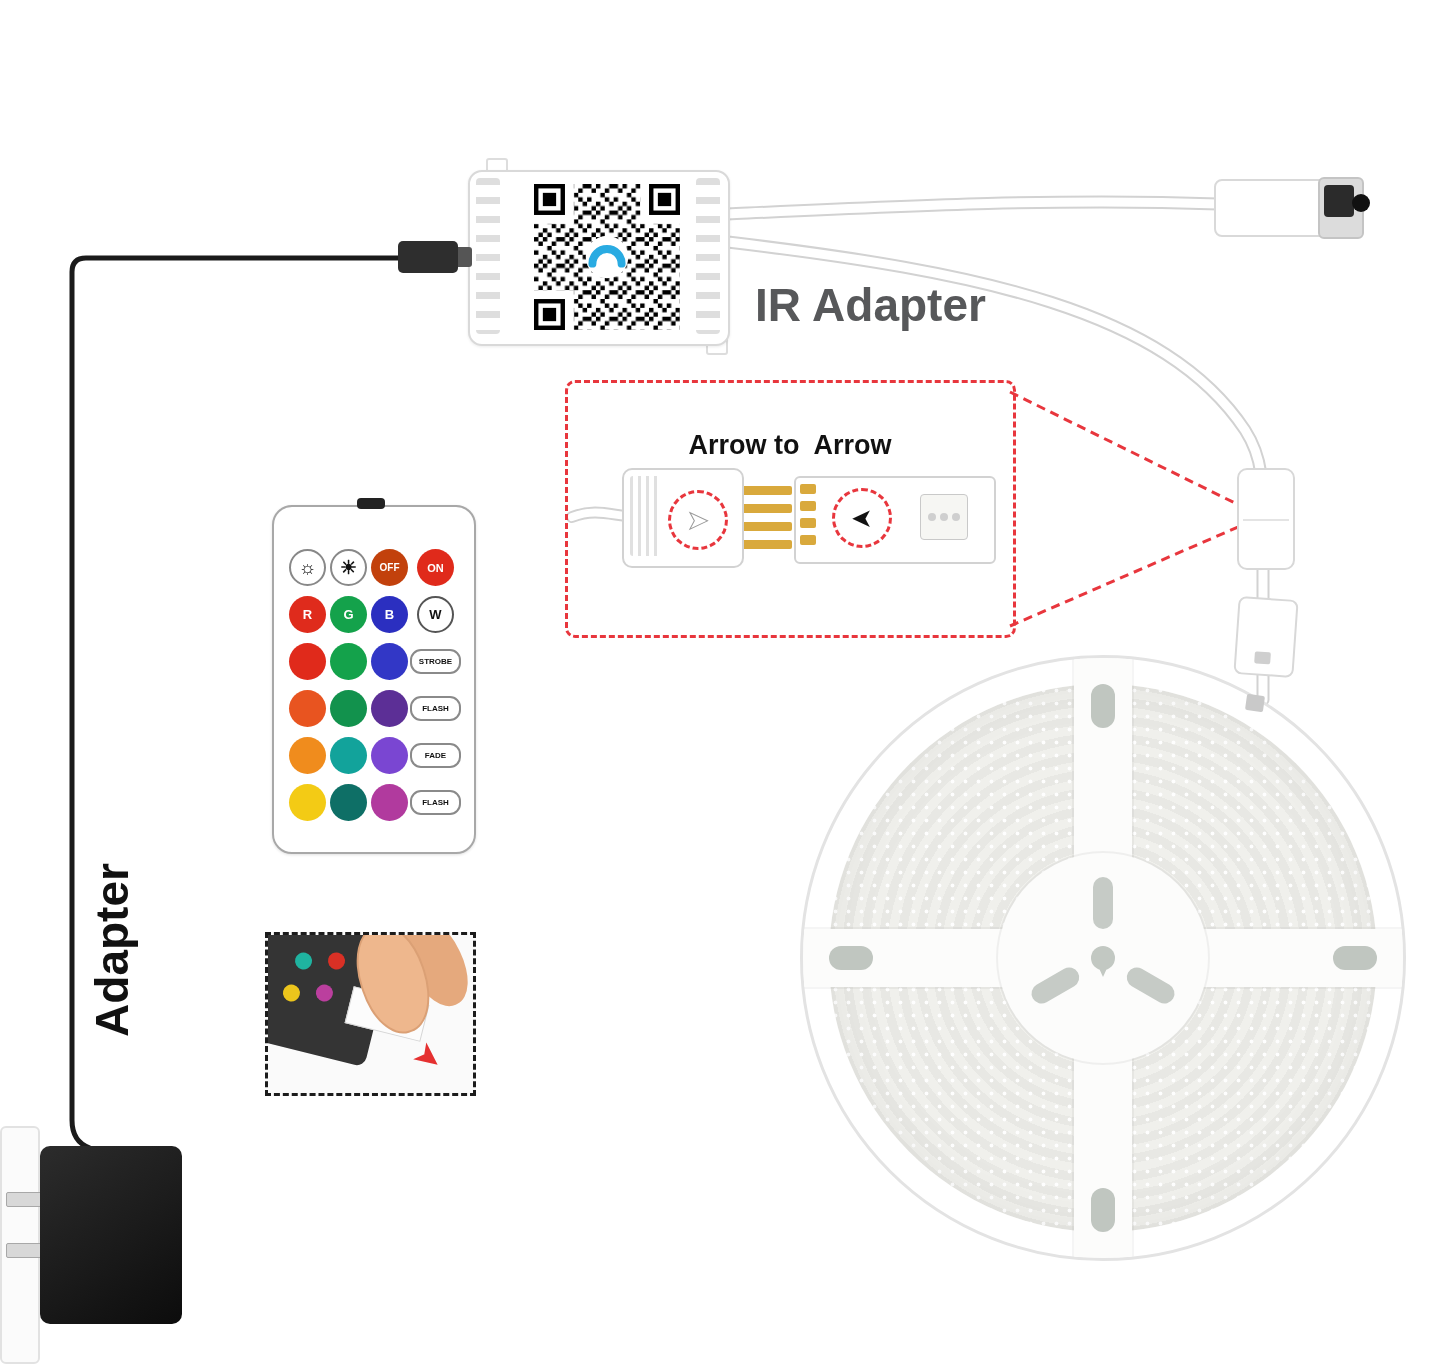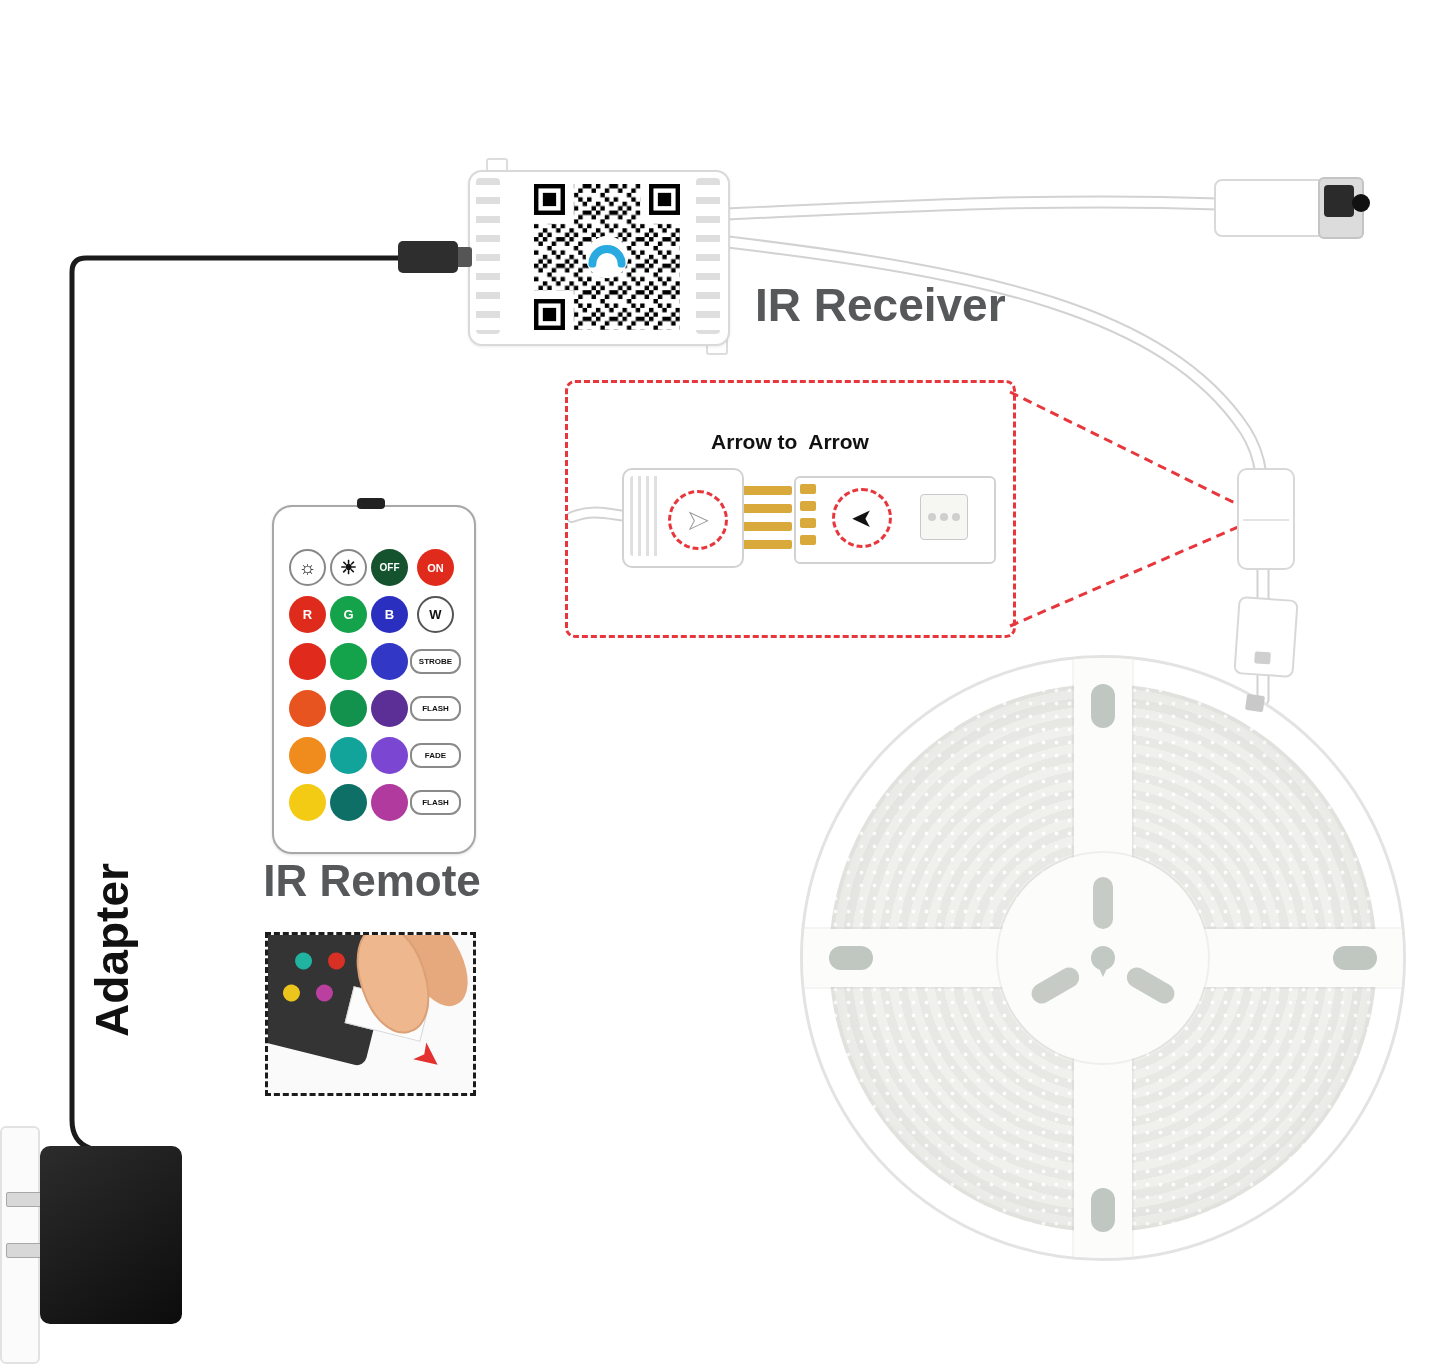--- a/index.html
+++ b/index.html
@@ -36,21 +36,21 @@
   .rx-body{left:1214px;top:179px;width:112px;height:54px;background:#fff;border:2px solid #d9d9d9;
            border-radius:8px;z-index:2;}
   .rx-cap{left:1318px;top:177px;width:42px;height:58px;background:#dcdcdc;border:2px solid #c4c4c4;
           border-radius:6px;z-index:3;}
   .rx-face{left:1324px;top:185px;width:30px;height:32px;background:#2b2b2b;border-radius:4px;z-index:4;}
   .rx-lens{left:1352px;top:194px;width:18px;height:18px;background:#111;border-radius:50%;z-index:4;}
 
   
   .dashed-box{left:565px;top:380px;width:445px;height:252px;border:3px dashed #e8363d;
               border-radius:10px;z-index:2;}
-  .arrow-note{left:640px;top:430px;width:300px;text-align:center;font-size:21px;font-weight:bold;
+  .arrow-note{left:640px;top:430px;width:300px;text-align:center;font-size:27px;font-weight:bold;
               color:#111;white-space:pre;z-index:3;}
   .conn-body{left:622px;top:468px;width:118px;height:96px;background:#fff;border:2px solid #d2d2d2;
              border-radius:10px;z-index:3;}
   .conn-ridges{left:630px;top:476px;width:32px;height:80px;z-index:4;border-radius:3px;
                background:repeating-linear-gradient(to right,#e0e0e0 0 3px,#fff 3px 8px);}
   .pin{left:742px;width:50px;height:9px;border-radius:2px;z-index:2;background:#d9a93c;}
   .strip-seg{left:794px;top:476px;width:198px;height:84px;background:#fff;border:2px solid #d2d2d2;
              border-radius:6px;z-index:3;}
   .pad{left:800px;width:16px;height:10px;background:#d9a93c;border-radius:2px;z-index:4;}
   .led-chip{left:920px;top:494px;width:46px;height:44px;background:#f6f6f3;border:1px solid #c9c9c9;
@@ -200,21 +200,21 @@
       <rect x="1" y="27" width="5" height="5" fill="#fff"></rect>
       <rect x="2" y="28" width="3" height="3"></rect>
     <circle cx="16.5" cy="16.5" r="4.8" fill="#fff"></circle>
     <path d="M 13.2 18 a 3.3 3.3 0 1 1 6.6 0" fill="none" stroke="#29abe2" stroke-width="1.8" stroke-linecap="round"></path>
   </svg>
 
   <div class="abs rx-body"></div>
   <div class="abs rx-cap"></div>
   <div class="abs rx-face"></div>
   <div class="abs rx-lens"></div>
-  <div class="abs lbl-gray ir-receiver-label">IR Receiver</div>
+  <div class="abs lbl-gray ir-receiver-label">IR Adapter</div>
 
   <div class="abs dashed-box"></div>
   <div class="abs arrow-note">Arrow to  Arrow</div>
   <div class="abs conn-body"></div>
   <div class="abs conn-ridges"></div>
   <div class="abs pin" style="top:486px;"></div>
   <div class="abs pin" style="top:504px;"></div>
   <div class="abs pin" style="top:522px;"></div>
   <div class="abs pin" style="top:540px;"></div>
   <div class="abs strip-seg"></div>
@@ -237,21 +237,21 @@
   <div class="abs remote-nub"></div>
   <div class="abs remote">
     <div class="remote-grid">
 
       <span class="rbtn icon-btn">
           <span>☼</span>
         </span>
       <span class="rbtn icon-btn">
           <span>☀</span>
         </span>
-      <span class="rbtn off-btn" style="background: #14532d;">OFF</span>
+      <span class="rbtn off-btn" style="background: #c2410c;">OFF</span>
       <span class="rbtn on-btn" style="background: rgb(224, 42, 27);">ON</span>
 
       <span class="rbtn" style="background: rgb(223, 43, 28);">R</span>
       <span class="rbtn" style="background: rgb(20, 162, 75);">G</span>
       <span class="rbtn" style="background: rgb(43, 47, 192);">B</span>
       <span class="rbtn w-btn">W</span>
 
       <span class="rbtn" style="background: rgb(224, 42, 27);"></span>
       <span class="rbtn" style="background: rgb(20, 162, 75);"></span>
       <span class="rbtn" style="background: rgb(50, 55, 198);"></span>
@@ -266,21 +266,20 @@
       <span class="rbtn" style="background: rgb(18, 163, 155);"></span>
       <span class="rbtn" style="background: rgb(122, 70, 210);"></span>
       <span class="pill">FADE</span>
 
       <span class="rbtn" style="background: rgb(243, 203, 21);"></span>
       <span class="rbtn" style="background: rgb(14, 111, 102);"></span>
       <span class="rbtn" style="background: rgb(177, 58, 158);"></span>
       <span class="pill">FLASH</span>
     </div>
   </div>
-  <div class="abs lbl-gray ir-remote-label">IR Remote</div>
 
   <div class="abs inset">
     <div class="inset-remote">
       <span class="inset-dot" style="left:52px;top:58px;background:#1fb3a0;"></span>
       <span class="inset-dot" style="left:84px;top:50px;background:#d93025;"></span>
       <span class="inset-dot" style="left:48px;top:92px;background:#ecc51c;"></span>
       <span class="inset-dot" style="left:80px;top:84px;background:#bb3f9e;"></span>
     </div>
     <div class="inset-tab"></div>
     <div class="finger finger2"></div>

